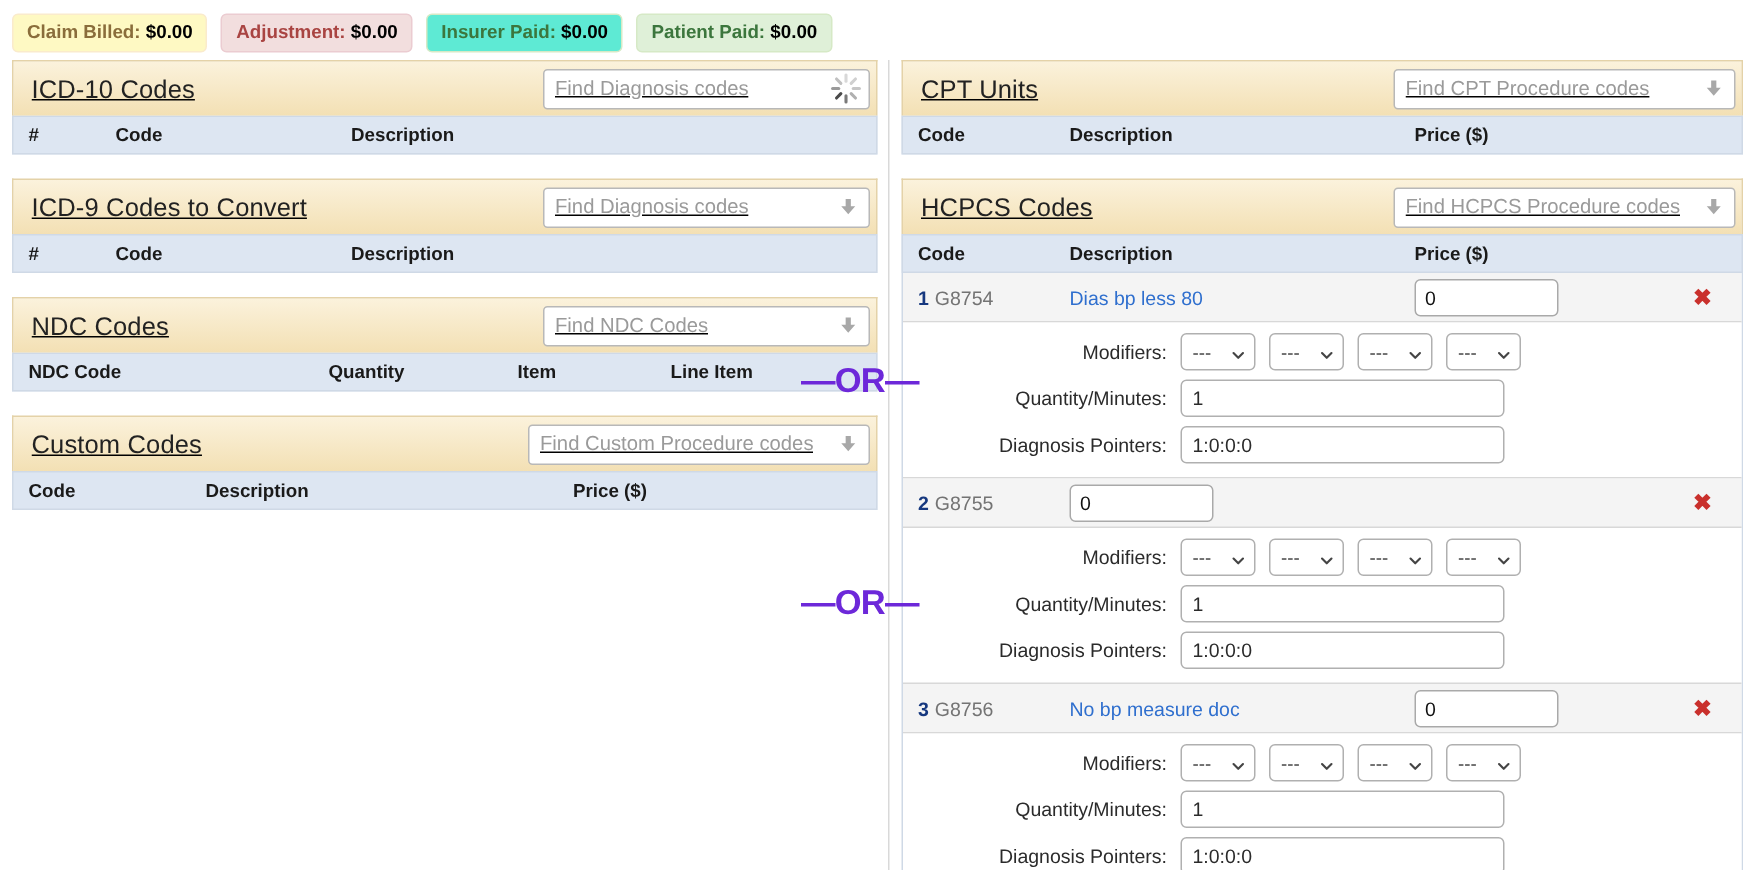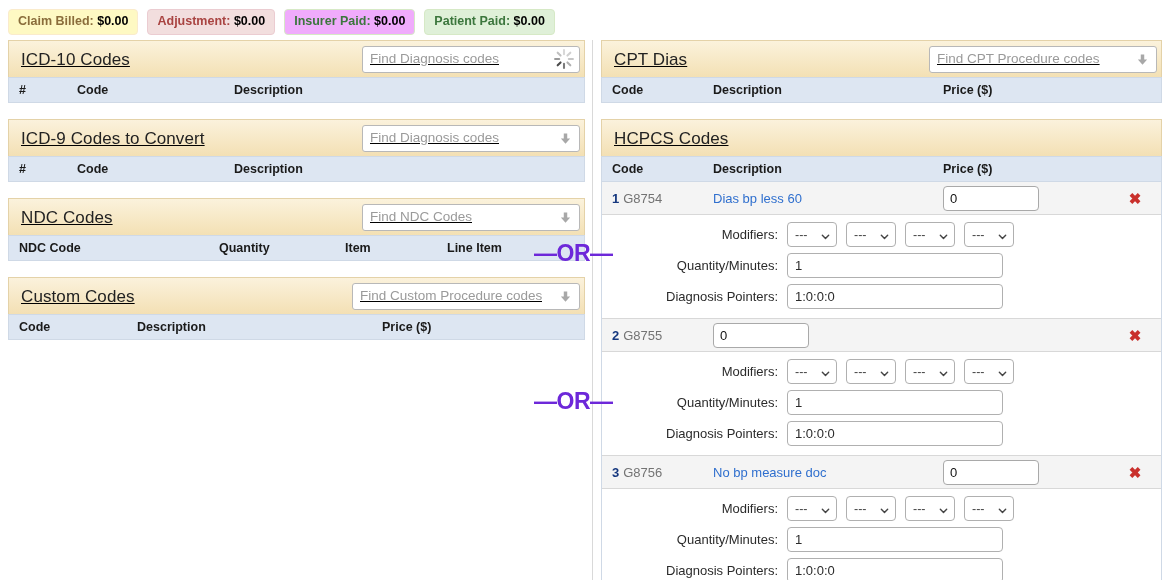--- a/index.html
+++ b/index.html
@@ -25,21 +25,21 @@
     font-weight: bold;
     line-height: 1;
     white-space: nowrap;
     border: 1px solid transparent;
   }
   .badge .amt { color: #000000; }
   .badge.billed     { background:#fef9c3; border-color:#faebcc; }
   .badge.billed .lbl     { color:#8a6d3b; }
   .badge.adjustment { background:#f2dede; border-color:#ebccd1; }
   .badge.adjustment .lbl { color:#a94442; }
-  .badge.insurer    { background:#f0abfc; border-color:#d6e9c6; }
+  .badge.insurer    { background:#5eead4; border-color:#d6e9c6; }
   .badge.insurer .lbl    { color:#3c763d; }
   .badge.patient    { background:#dff0d8; border-color:#d6e9c6; }
   .badge.patient .lbl    { color:#3c763d; }
 
   
   .col-left  { position: absolute; left: 8px;   top: 40px; width: 577px; }
   .col-right { position: absolute; left: 601px; top: 40px; width: 561px; }
 
   .divider {
     position: absolute; left: 592px; top: 40px;
@@ -320,50 +320,58 @@
         <span class="th c3">Price ($)</span>
       </div>
     </div>
 
   </div>
 
   <div class="col-right">
 
     <div class="panel">
       <div class="panel-head">
-        <div class="panel-title">CPT Dias</div>
+        <div class="panel-title">CPT Units</div>
         <div class="search-box wide">
           <span class="search-ph">Find CPT Procedure codes</span>
           <span class="arrow-dn">
             <svg viewBox="0 0 12 12" width="13" height="13">
               <path d="M4.4 1 H7.6 V5.6 H10.3 L6 10.4 L1.7 5.6 H4.4 Z" fill="#a8a8a8"></path>
             </svg>
           </span>
         </div>
       </div>
       <div class="thead proc">
         <span class="th c1">Code</span>
         <span class="th c2">Description</span>
         <span class="th c3">Price ($)</span>
       </div>
     </div>
 
     <div class="panel">
       <div class="panel-head">
         <div class="panel-title">HCPCS Codes</div>
+        <div class="search-box wide">
+          <span class="search-ph">Find HCPCS Procedure codes</span>
+          <span class="arrow-dn">
+            <svg viewBox="0 0 12 12" width="13" height="13">
+              <path d="M4.4 1 H7.6 V5.6 H10.3 L6 10.4 L1.7 5.6 H4.4 Z" fill="#a8a8a8"></path>
+            </svg>
+          </span>
+        </div>
       </div>
       <div class="thead proc">
         <span class="th c1">Code</span>
         <span class="th c2">Description</span>
         <span class="th c3">Price ($)</span>
       </div>
       <div class="rows" id="hcpcs-rows">
           <div class="code-row">
             <span class="idx"><b>1</b><span class="cd">G8754</span></span>
-            <span class="desc">Dias bp less 60</span>
+            <span class="desc">Dias bp less 80</span>
             <span class="price"><input type="text" value="0" style=""></span>
             <span class="del">✖</span>
           </div>
           <div class="detail">
             <div class="drow">
               <span class="dlabel">Modifiers:</span>
               <span class="mods">
                 <div class="sel">
                   <span>---</span>
                   <span class="chev"><svg viewBox="0 0 12 12" width="9" height="9">

